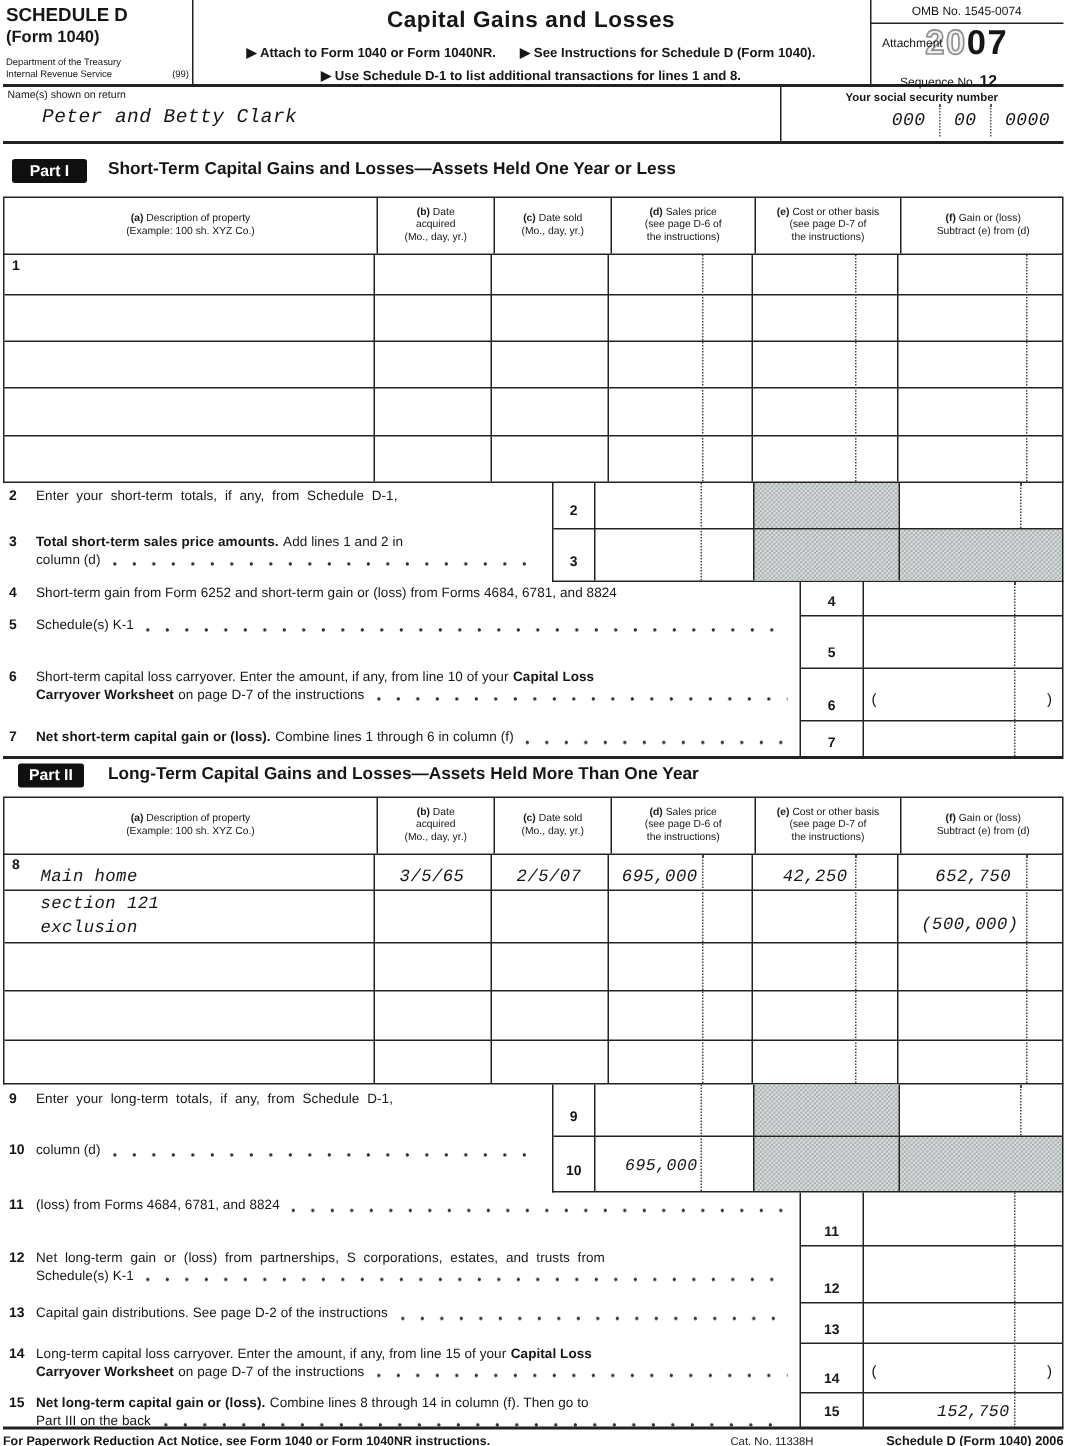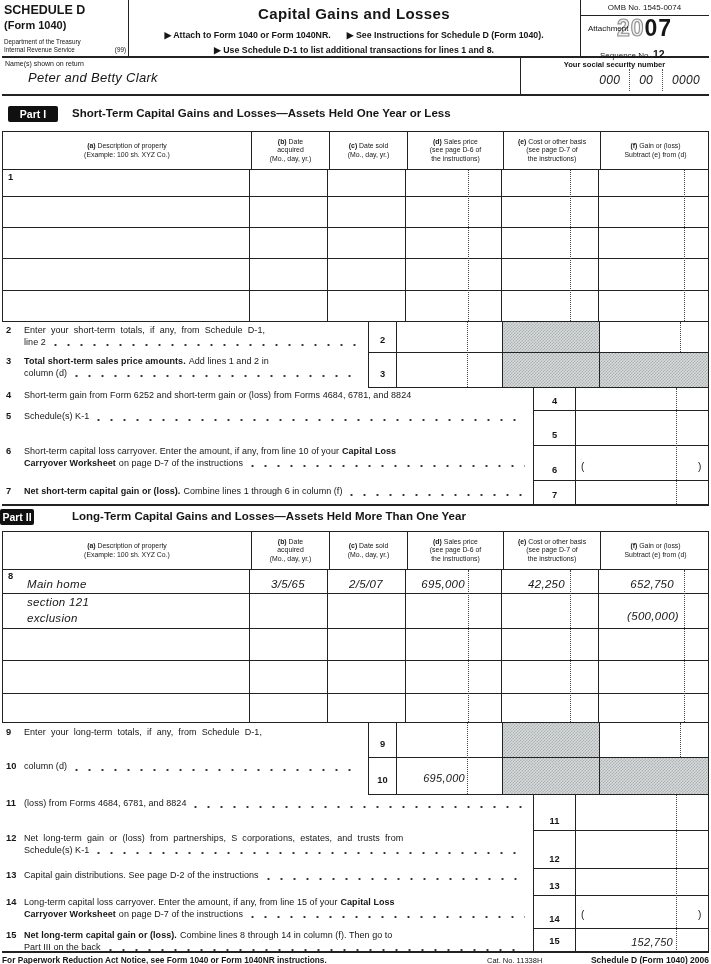--- a/index.html
+++ b/index.html
@@ -2,21 +2,21 @@
 <html><head>
 <meta charset="utf-8">
 <style>
   html,body{margin:0;padding:0;background:#fff;}
   .page{position:relative;width:711px;height:964px;background:#fff;color:#161616;
         font-family:"Liberation Sans",sans-serif;overflow:hidden;}
   .abs{position:absolute;}
   .b{font-weight:700;}
   .ctr{text-align:center;}
   .rt{text-align:right;}
-  .hw{font-family:Liberation Sans, sans-serif;font-style:italic;letter-spacing:.3px;}
+  .hw{font-family:Liberation Mono, monospace;font-style:italic;letter-spacing:.3px;}
   .vl{position:absolute;width:1px;background:#222;}
   .hl{position:absolute;height:1px;background:#222;}
   .dl{position:absolute;width:0;border-left:1px dotted #444;}
   .shade{background-color:#d8dbdb;
     background-image:linear-gradient(45deg,#a9b0b0 25%,transparent 25%,transparent 75%,#a9b0b0 75%),
                      linear-gradient(45deg,#a9b0b0 25%,transparent 25%,transparent 75%,#a9b0b0 75%);
     background-position:0 0,1.5px 1.5px;background-size:3px 3px;}
   .txt{position:absolute;font-size:9px;line-height:11.6px;display:flex;align-items:flex-start;letter-spacing:.05px;}
   .num{flex:0 0 18px;font-weight:700;font-size:9.3px;}
   .tcol{flex:1 1 auto;min-width:0;}
@@ -139,24 +139,20 @@
     <div class="dl" style="left:681px;top:0;height:100%;"></div>
     <div class="abs b" style="left:5px;top:2px;font-size:9.3px;">1</div>
   </div>
 
   <div class="txt" style="left:6px;top:325px;width:358px;">
     <span class="num">2</span>
     <div class="tcol">
       <div class="tline js">
           <span>Enter your short-term totals, if any, from Schedule D-1,</span>
         </div>
-      <div class="tline">
-          <span>line 2</span>
-          <span class="lead"></span>
-        </div>
     </div>
   </div>
   <div class="txt" style="left:6px;top:356px;width:358px;">
     <span class="num">3</span>
     <div class="tcol">
       <div class="tline">
           <span class="b">Total short-term sales price amounts.</span>
           <span class="gap">Add lines 1 and 2 in</span>
         </div>
       <div class="tline">
@@ -236,21 +232,21 @@
     <div class="bn" style="left:0;top:102px;width:41px;">7</div>
     <div class="abs" style="left:47px;top:73px;font-size:10px;">(</div>
     <div class="abs" style="left:164px;top:73px;font-size:10px;">)</div>
     <div class="valcell" style="left:42px;top:0;width:132px;height:22px;"></div>
     <div class="valcell" style="left:42px;top:23px;width:132px;height:34px;"></div>
     <div class="valcell" style="left:58px;top:58px;width:100px;height:34px;"></div>
     <div class="valcell" style="left:42px;top:93px;width:132px;height:23px;"></div>
   </div>
   <div class="hl" style="left:2px;top:504px;width:707px;height:2px;background:#222;"></div>
 
-  <div class="badge" style="left:0;top:509px;width:34px;height:16px;">Part II</div>
+  <div class="badge" style="left:12px;top:509px;width:44px;height:16px;">Part II</div>
   <div class="abs b" style="left:72px;top:510px;font-size:11.5px;">Long-Term Capital Gains and Losses—Assets Held More Than One Year</div>
 
   <div class="block" style="left:2px;top:531px;width:707px;height:39px;">
     <div class="hdc first" style="left:0;width:248px;">
       <div><span class="b">(a)</span> <span>Description of property</span></div>
       <div>(Example: 100 sh. XYZ Co.)</div>
     </div>
     <div class="hdc" style="left:248px;width:78px;">
       <div><span class="b">(b)</span> <span>Date</span></div>
       <div>acquired</div>

